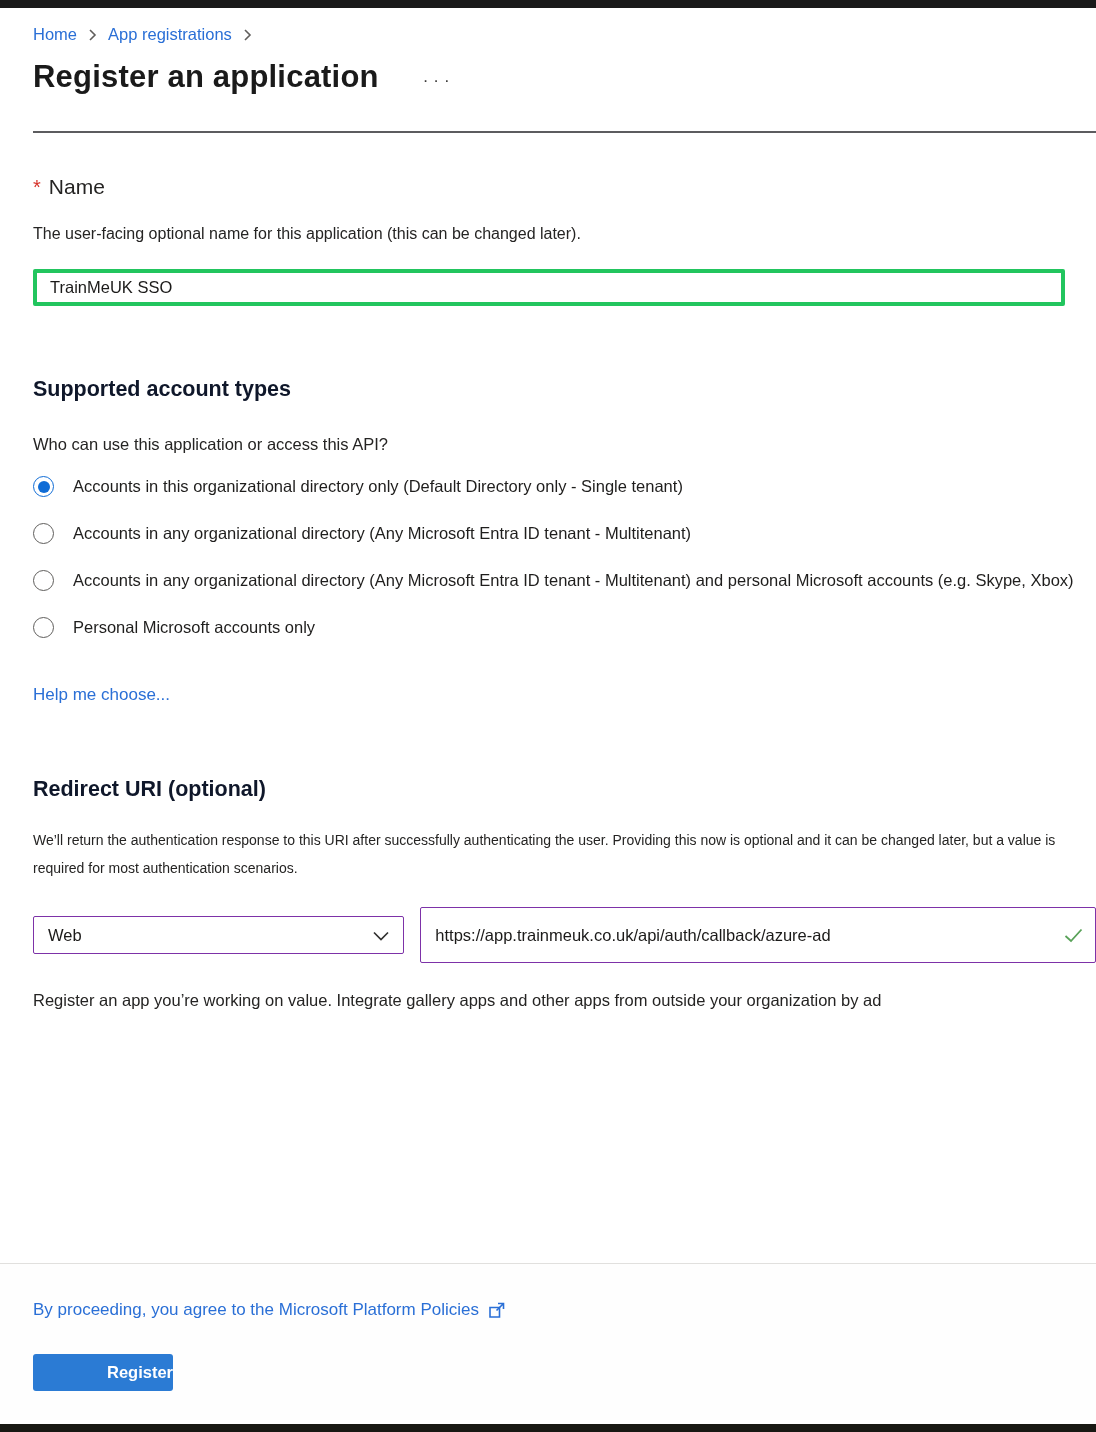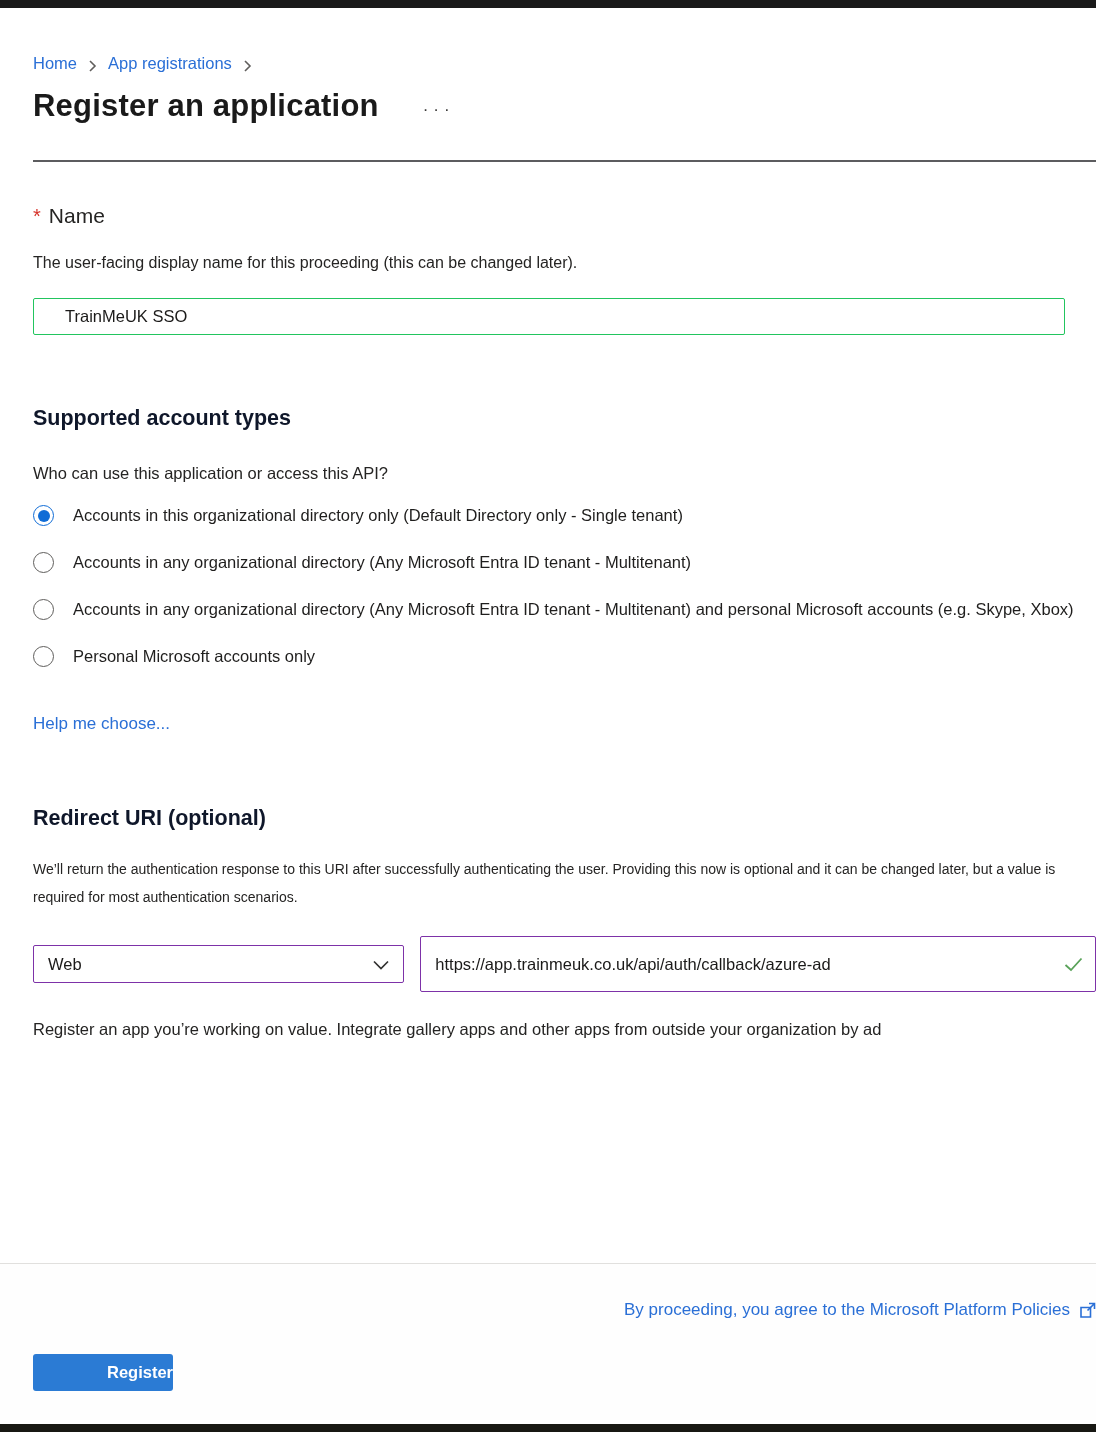--- a/index.html
+++ b/index.html
@@ -7,40 +7,40 @@
   body {
     font-family:"Liberation Sans","DejaVu Sans",sans-serif;
     background:#ffffff; color:#1b1a19; position:relative; overflow:hidden;
   }
   .topbar { position:absolute; top:0; left:0; right:0; height:8px; background:#1a1a1a; }
   .bottombar { position:absolute; bottom:0; left:0; right:0; height:8px; background:#181813; }
 
   .content { padding:25px 0 0 33px; }
 
   
-  .breadcrumb { display:flex; align-items:flex-end; font-size:16.5px;margin-top:29px; }
+  .breadcrumb { display:flex; align-items:center; font-size:16.5px; }
   .breadcrumb a { color:#2a6fd6; text-decoration:none; cursor:pointer; }
   .crumb-sep { margin:0 11px; display:inline-flex; }
   .crumb-sep svg { display:block; }
 
   
   .title-row { display:flex; align-items:center; margin-top:15px; }
   .page-title { font-size:31px; font-weight:700; color:#1a1a1a; letter-spacing:0.2px; }
   .more-dots { margin-left:44px; color:#3b3a39; font-size:17px; letter-spacing:5px; cursor:pointer; margin-top:8px; }
 
   .title-divider { margin-top:36px; border:none; border-top:2px solid #5c5c5f; width:100%; }
 
   
   .name-label { margin-top:42px; font-size:21px; color:#252423; }
   .req { color:#d6342b; margin-right:8px; font-size:20px; }
   .name-desc { margin-top:26px; font-size:16px; color:#252423; }
   .name-input {
     display:block; margin-top:26px; width:calc(100% - 33px + 2px); height:37px;
-    border:1px solid #22c55e; border-radius:2px; font-size:16.5px; color:#1b1a19;
-    padding:0 31px; font-family:inherit; outline:none; background:#fff;
+    border:4px solid #22c55e; border-radius:2px; font-size:16.5px; color:#1b1a19;
+    padding:0 13px; font-family:inherit; outline:none; background:#fff;
   }
 
   
   .section-heading { font-size:21.5px; color:#0f172a; }
   .acct-heading { margin-top:71px; }
   .acct-question { margin-top:33px; font-size:16.5px; color:#252423; }
 
   .radio-row { display:flex; align-items:flex-start; margin-top:21px; cursor:pointer;text-align:center; }
   .radio-outer {
     flex:0 0 auto; width:21px; height:21px; border:1.5px solid #5f5e5c; border-radius:50%;
@@ -73,21 +73,21 @@
   }
   .check-icon { flex:0 0 auto; margin-left:8px; display:inline-flex; }
 
   .gallery-note { margin-top:28px; font-size:16.5px; color:#252423; white-space:nowrap; overflow:hidden; }
 
   
   .footer {
     position:absolute; left:0; right:0; top:1263px; bottom:8px;
     border-top:1px solid #e1e0de; background:#fefefe; padding-left:33px;
   }
-  .policy-row { margin-top:36px; display:flex; align-items:center;justify-content:flex-end; }
+  .policy-row { margin-top:36px; display:flex; align-items:center; }
   .policy-link { font-size:17px; color:#2a6fd6; text-decoration:none; cursor:pointer; }
   .ext-icon { margin-left:9px; display:inline-flex; cursor:pointer; }
   .register-btn {
     margin-top:34px; width:140px; height:37px; background:#2b7bd4; color:#ffffff;
     border:none; border-radius:3px; font-size:16.5px; font-weight:700; font-family:inherit; cursor:pointer;text-align:right;
   }
 </style>
 </head>
 <body>
 
@@ -113,21 +113,21 @@
   <div class="title-row">
     <h1 class="page-title">Register an application</h1>
     <span class="more-dots">···</span>
   </div>
 
   <hr class="title-divider">
 
   <div class="name-label">
     <span class="req">*</span><span>Name</span>
   </div>
-  <div class="name-desc">The user-facing display name for this proceeding (this can be changed later).</div>
+  <div class="name-desc">The user-facing optional name for this application (this can be changed later).</div>
   <input class="name-input" type="text" value="TrainMeUK SSO" style="">
 
   <h2 class="section-heading acct-heading">Supported account types</h2>
   <div class="acct-question">Who can use this application or access this API?</div>
 
   <div class="radio-row selected">
     <span class="radio-outer"></span>
     <span class="radio-label">Accounts in this organizational directory only (Default Directory only - Single tenant)</span>
   </div>
   <div class="radio-row">

